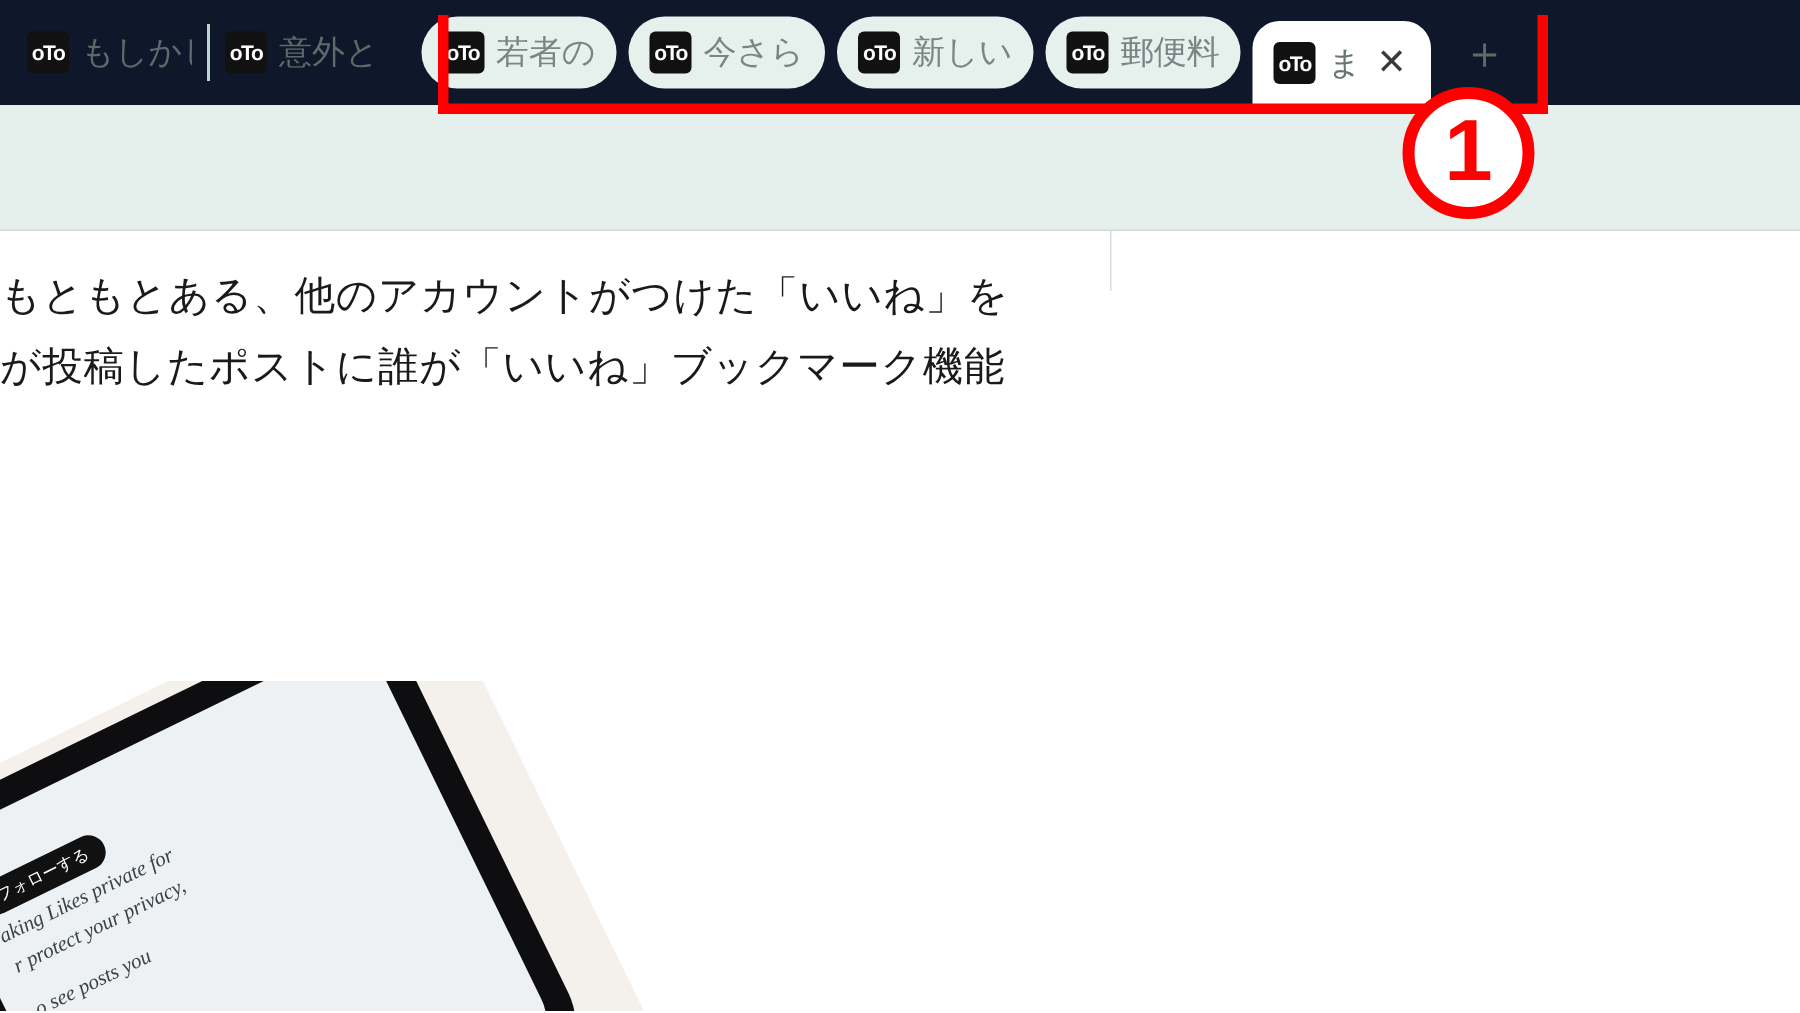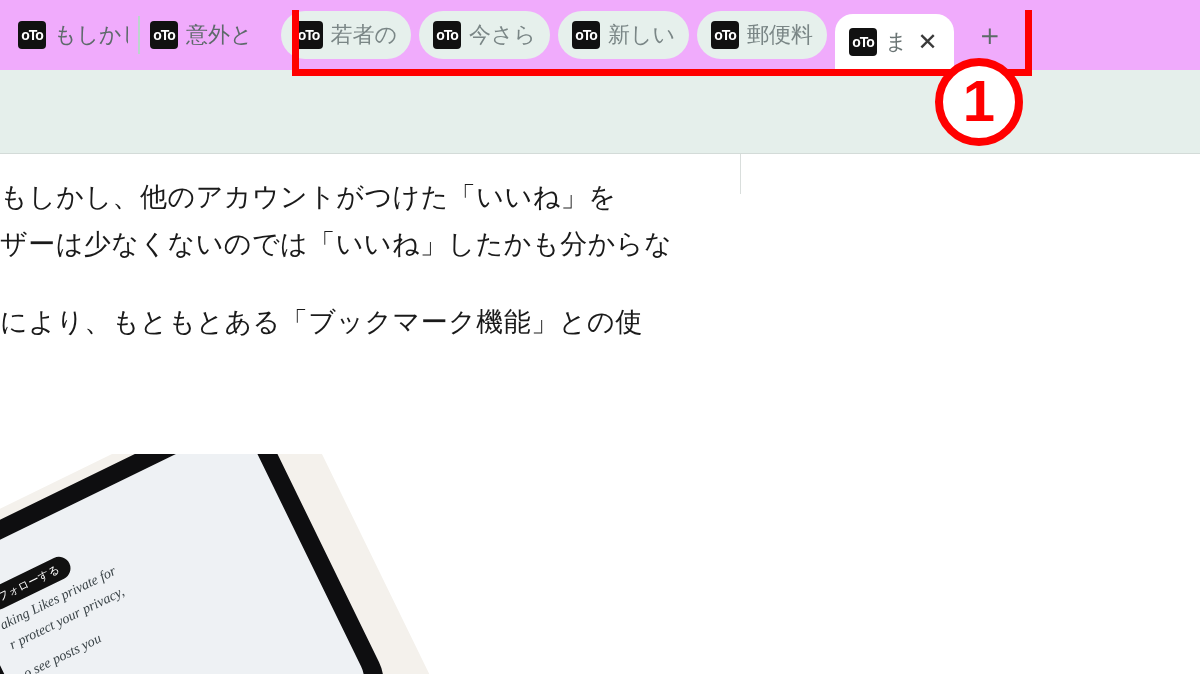--- a/index.html
+++ b/index.html
@@ -3,21 +3,21 @@
 <meta charset="utf-8">
 <style>
   * { margin: 0; padding: 0; box-sizing: border-box; }
   html, body { width: 1200px; height: 675px; font-family: "Hiragino Kaku Gothic ProN", "Meiryo", sans-serif; overflow: hidden; background: #fff; }
 
   
   .tabstrip {
     position: relative;
     width: 100%;
     height: 70px;
-    background: #f0abfc;
+    background: #0f172a;
     display: flex;
     align-items: center;
     padding: 0 8px;
   }
 
   
   .tab-pinned {
     display: flex;
     align-items: center;
     gap: 8px;
@@ -295,25 +295,25 @@
   </div>
 </div>
 
 <div class="toolbar"></div>
 
 <div class="content">
   <div class="side-divider"></div>
 
   <div class="article">
     <p>
-      <span>もしかし、他のアカウントがつけた「いいね」を</span><br>
-      <span>ザーは少なくないのでは「いいね」したかも分からな</span>
+      <span>もともとある、他のアカウントがつけた「いいね」を</span><br>
+      <span>が投稿したポストに誰が「いいね」ブックマーク機能</span>
     </p>
     <p>
-      <span>により、もともとある「ブックマーク機能」との使</span><br>
+      <br>
     </p>
   </div>
 
   <div class="phone-wrap">
     <div class="phone">
       <div class="bezel">
         <div class="screen">
           <div class="pill">フォローする</div>
           <div class="line l1">aking Likes private for</div>
           <div class="line l2">r protect your privacy,</div>

